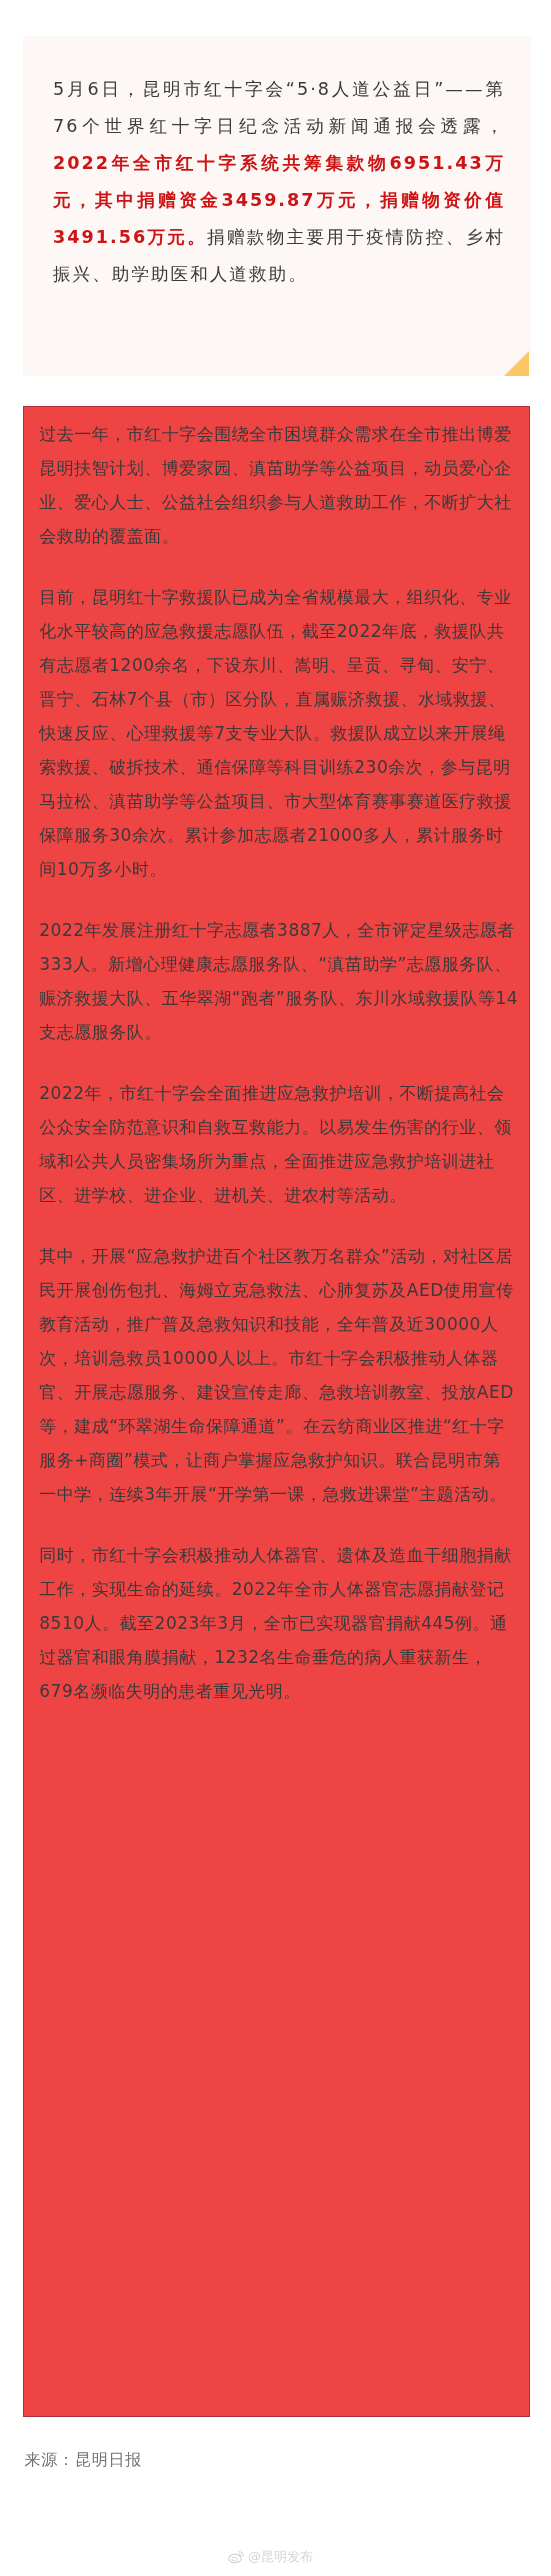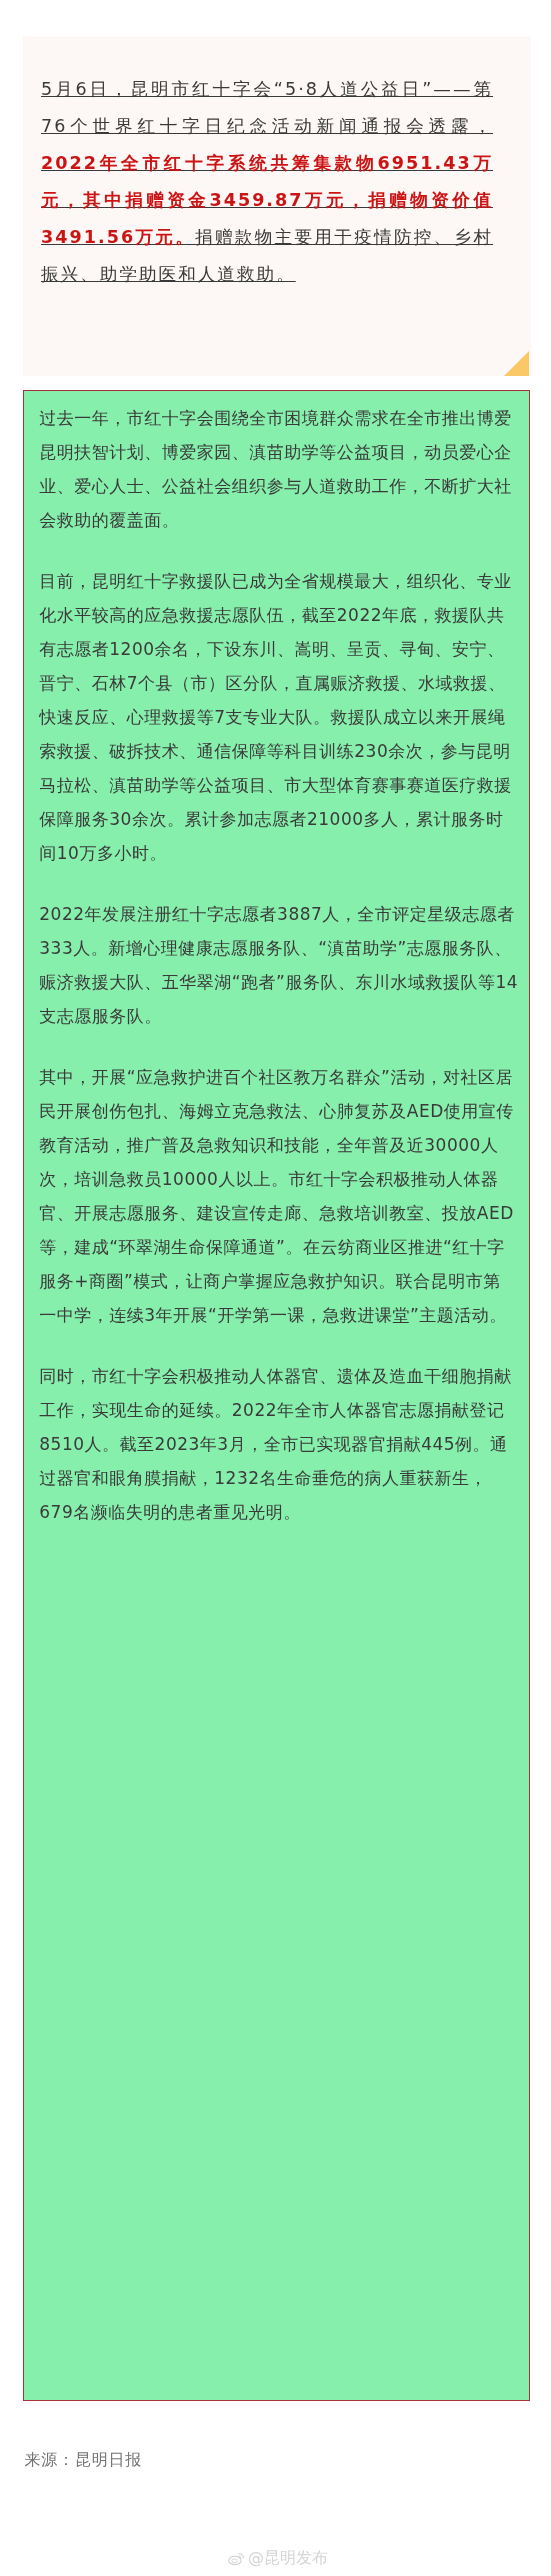--- a/index.html
+++ b/index.html
@@ -1,49 +1,50 @@
 <!DOCTYPE html>
 <html style="font-size:12.3px"><head>
 <meta charset="utf-8">
 <style>
   html, body { margin: 0; padding: 0; background: #ffffff; }
   body { width: 552px; height: 2576px; position: relative; overflow: hidden;
          font-family: "DejaVu Sans", "Liberation Sans", sans-serif; color: #3a3a3a; }
   .lead-box { position: absolute; left: 23px; top: 36px; width: 508px; height: 340px;
               background: #fdf8f6; box-sizing: border-box; }
-  .lead-text { position: absolute; left: 18px; top: 35px; width: 452px;
+  .lead-text { position: absolute; left: 30px; top: 35px; width: 452px;
                font-size: 17.6px; line-height: 37px; letter-spacing: 2px; color: #3a3a3a;
-               text-align: justify; margin: 0; text-decoration: underline; }
+               text-align: justify; margin: 0; }
   .lead-text .hl { color: #cc1414; font-weight: bold; }
   .corner { position: absolute; right: 2.3px; bottom: 0; width: 0; height: 0;
             border-left: 25px solid transparent; border-bottom: 25px solid #fbc868; }
-  .body-box { position: absolute; left: 23px; top: 390px; width: 507px; height: 2011px;
-              background: #86efac; border: 1.5px solid #a8303a; box-sizing: border-box; }
+  .body-box { position: absolute; left: 23px; top: 406px; width: 507px; height: 2011px;
+              background: #ef4444; border: 1.5px solid #a8303a; box-sizing: border-box; }
   .body-inner { position: absolute; left: 15.3px; top: 10px; width: 479px; }
   .para { font-size: 17px; line-height: 34px; letter-spacing: 0.5px; color: #3a3a3a;
           margin: 0 0 27px 0; }
   .source { position: absolute; left: 24.5px; top: 2450px; font-size: 16px; color: #737373;
             letter-spacing: 0.8px; }
   .watermark { position: absolute; left: 228px; top: 2548px; display: flex; align-items: center;
-               color: #d4d4d4; font-size: 16px; }
+               color: #d4d4d4; font-size: 13px; }
   .watermark svg { margin-right: 3.1px; }
 </style>
 </head>
 <body>
 
 <div class="lead-box">
   <p class="lead-text"><span>5月6日，昆明市红十字会“5·8人道公益日”——第76个世界红十字日纪念活动新闻通报会透露，</span><span class="hl">2022年全市红十字系统共筹集款物6951.43万元，其中捐赠资金3459.87万元，捐赠物资价值3491.56万元。</span><span>捐赠款物主要用于疫情防控、乡村振兴、助学助医和人道救助。</span></p>
   <div class="corner"></div>
 </div>
 
 <div class="body-box">
   <div class="body-inner">
     <p class="para">过去一年，市红十字会围绕全市困境群众需求在全市推出博爱昆明扶智计划、博爱家园、滇苗助学等公益项目，动员爱心企业、爱心人士、公益社会组织参与人道救助工作，不断扩大社会救助的覆盖面。</p>
     <p class="para">目前，昆明红十字救援队已成为全省规模最大，组织化、专业化水平较高的应急救援志愿队伍，截至2022年底，救援队共有志愿者1200余名，下设东川、嵩明、呈贡、寻甸、安宁、晋宁、石林7个县（市）区分队，直属赈济救援、水域救援、快速反应、心理救援等7支专业大队。救援队成立以来开展绳索救援、破拆技术、通信保障等科目训练230余次，参与昆明马拉松、滇苗助学等公益项目、市大型体育赛事赛道医疗救援保障服务30余次。累计参加志愿者21000多人，累计服务时间10万多小时。</p>
     <p class="para">2022年发展注册红十字志愿者3887人，全市评定星级志愿者333人。新增心理健康志愿服务队、“滇苗助学”志愿服务队、赈济救援大队、五华翠湖“跑者”服务队、东川水域救援队等14支志愿服务队。</p>
+    <p class="para">2022年，市红十字会全面推进应急救护培训，不断提高社会公众安全防范意识和自救互救能力。以易发生伤害的行业、领域和公共人员密集场所为重点，全面推进应急救护培训进社区、进学校、进企业、进机关、进农村等活动。</p>
     <p class="para">其中，开展“应急救护进百个社区教万名群众”活动，对社区居民开展创伤包扎、海姆立克急救法、心肺复苏及AED使用宣传教育活动，推广普及急救知识和技能，全年普及近30000人次，培训急救员10000人以上。市红十字会积极推动人体器官、开展志愿服务、建设宣传走廊、急救培训教室、投放AED等，建成“环翠湖生命保障通道”。在云纺商业区推进“红十字服务+商圈”模式，让商户掌握应急救护知识。联合昆明市第一中学，连续3年开展“开学第一课，急救进课堂”主题活动。</p>
     <p class="para">同时，市红十字会积极推动人体器官、遗体及造血干细胞捐献工作，实现生命的延续。2022年全市人体器官志愿捐献登记8510人。截至2023年3月，全市已实现器官捐献445例。通过器官和眼角膜捐献，1232名生命垂危的病人重获新生，679名濒临失明的患者重见光明。</p>
   </div>
 </div>
 
 <div class="source">来源：昆明日报</div>
 
 <div class="watermark">
   <svg width="17" height="14" viewBox="0 0 22 18">
     <ellipse cx="9" cy="11" rx="8" ry="5.5" fill="none" stroke="#d0d0d0" stroke-width="1.4"></ellipse>

